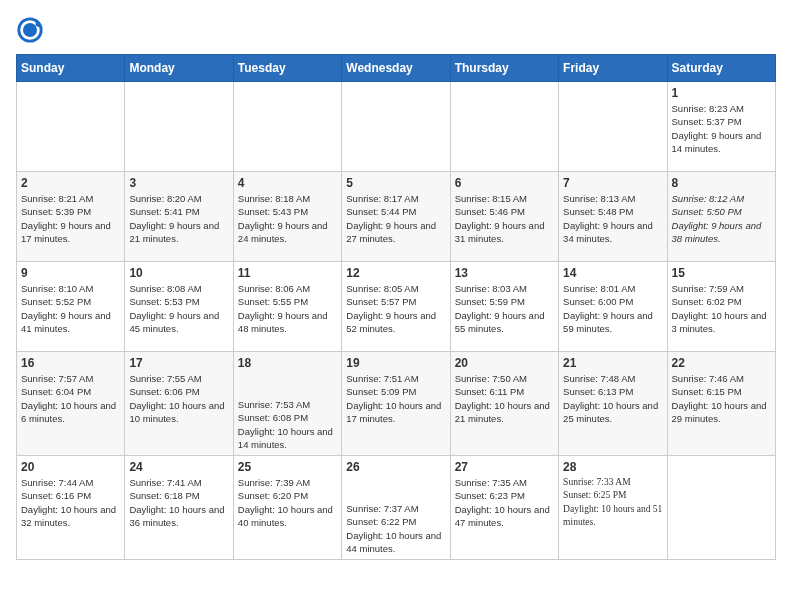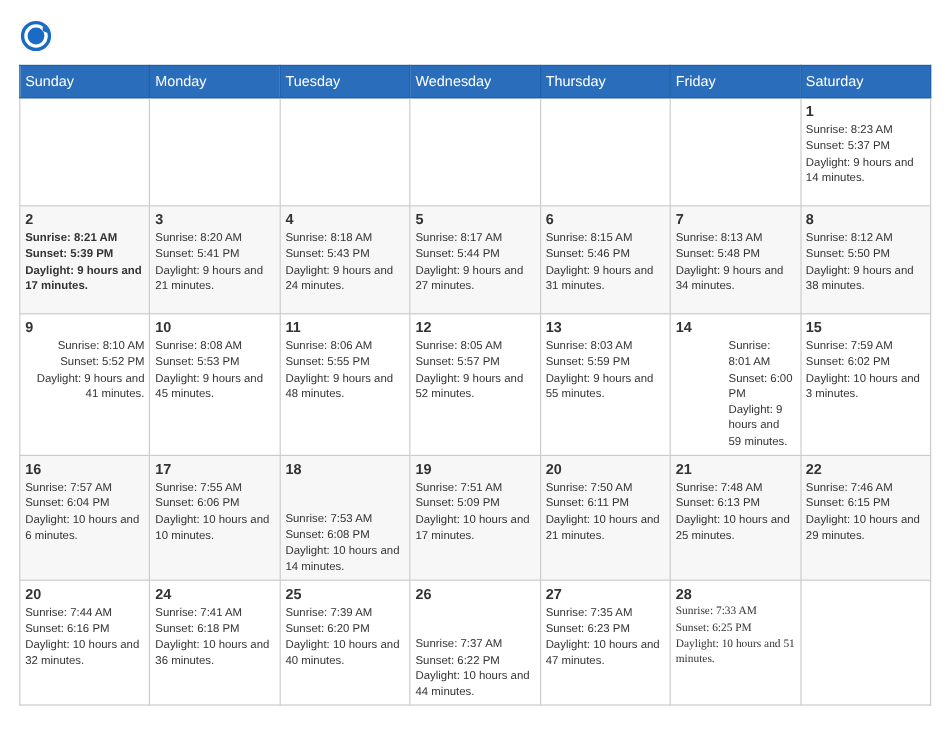--- a/index.html
+++ b/index.html
@@ -46,21 +46,21 @@
     }
     .calendar {
       width: 100%;
       border-collapse: collapse;
       border: 1px solid #ccc;
     }
     .calendar th {
       background: #2a6ebb;
       color: #fff;
       font-size: 12px;
-      font-weight: normal;
+      font-weight: bold;
       padding: 6px 4px;
       text-align: left;
       border: 1px solid #2060aa;
     }
     .calendar td {
       width: 108px;
       height: 90px;
       vertical-align: top;
       padding: 4px;
       border: 1px solid #ccc;
@@ -129,21 +129,21 @@
         <td>
           <span class="day-num">1</span>
           <div class="day-info" style="white-space: pre-line;">Sunrise: 8:23 AM
 Sunset: 5:37 PM
 Daylight: 9 hours and 14 minutes.</div>
         </td>
       </tr>
       <tr>
         <td>
           <span class="day-num">2</span>
-          <div class="day-info" style="white-space: pre-line; font-weight: bold;">Sunrise: 8:21 AM
+          <div class="day-info" style="white-space: pre-line;">Sunrise: 8:21 AM
 Sunset: 5:39 PM
 Daylight: 9 hours and 17 minutes.</div>
         </td>
         <td>
           <span class="day-num">3</span>
           <div class="day-info" style="white-space: pre-line;">Sunrise: 8:20 AM
 Sunset: 5:41 PM
 Daylight: 9 hours and 21 minutes.</div>
         </td>
         <td>
@@ -165,29 +165,29 @@
 Daylight: 9 hours and 31 minutes.</div>
         </td>
         <td>
           <span class="day-num">7</span>
           <div class="day-info" style="white-space: pre-line;">Sunrise: 8:13 AM
 Sunset: 5:48 PM
 Daylight: 9 hours and 34 minutes.</div>
         </td>
         <td>
           <span class="day-num">8</span>
-          <div class="day-info" style="white-space: pre-line;">Sunrise: 8:12 AM
+          <div class="day-info" style="white-space: pre-line; font-style: italic;">Sunrise: 8:12 AM
 Sunset: 5:50 PM
 Daylight: 9 hours and 38 minutes.</div>
         </td>
       </tr>
       <tr>
         <td>
           <span class="day-num">9</span>
-          <div class="day-info" style="white-space: pre-line; text-align: right;">Sunrise: 8:10 AM
+          <div class="day-info" style="white-space: pre-line;">Sunrise: 8:10 AM
 Sunset: 5:52 PM
 Daylight: 9 hours and 41 minutes.</div>
         </td>
         <td>
           <span class="day-num">10</span>
           <div class="day-info" style="white-space: pre-line;">Sunrise: 8:08 AM
 Sunset: 5:53 PM
 Daylight: 9 hours and 45 minutes.</div>
         </td>
         <td>
@@ -203,21 +203,21 @@
 Daylight: 9 hours and 52 minutes.</div>
         </td>
         <td>
           <span class="day-num">13</span>
           <div class="day-info" style="white-space: pre-line;">Sunrise: 8:03 AM
 Sunset: 5:59 PM
 Daylight: 9 hours and 55 minutes.</div>
         </td>
         <td>
           <span class="day-num">14</span>
-          <div class="day-info" style="white-space: pre-line; margin-left: 44px;">Sunrise: 8:01 AM
+          <div class="day-info" style="white-space: pre-line;">Sunrise: 8:01 AM
 Sunset: 6:00 PM
 Daylight: 9 hours and 59 minutes.</div>
         </td>
         <td>
           <span class="day-num">15</span>
           <div class="day-info" style="white-space: pre-line;">Sunrise: 7:59 AM
 Sunset: 6:02 PM
 Daylight: 10 hours and 3 minutes.</div>
         </td>
       </tr>

